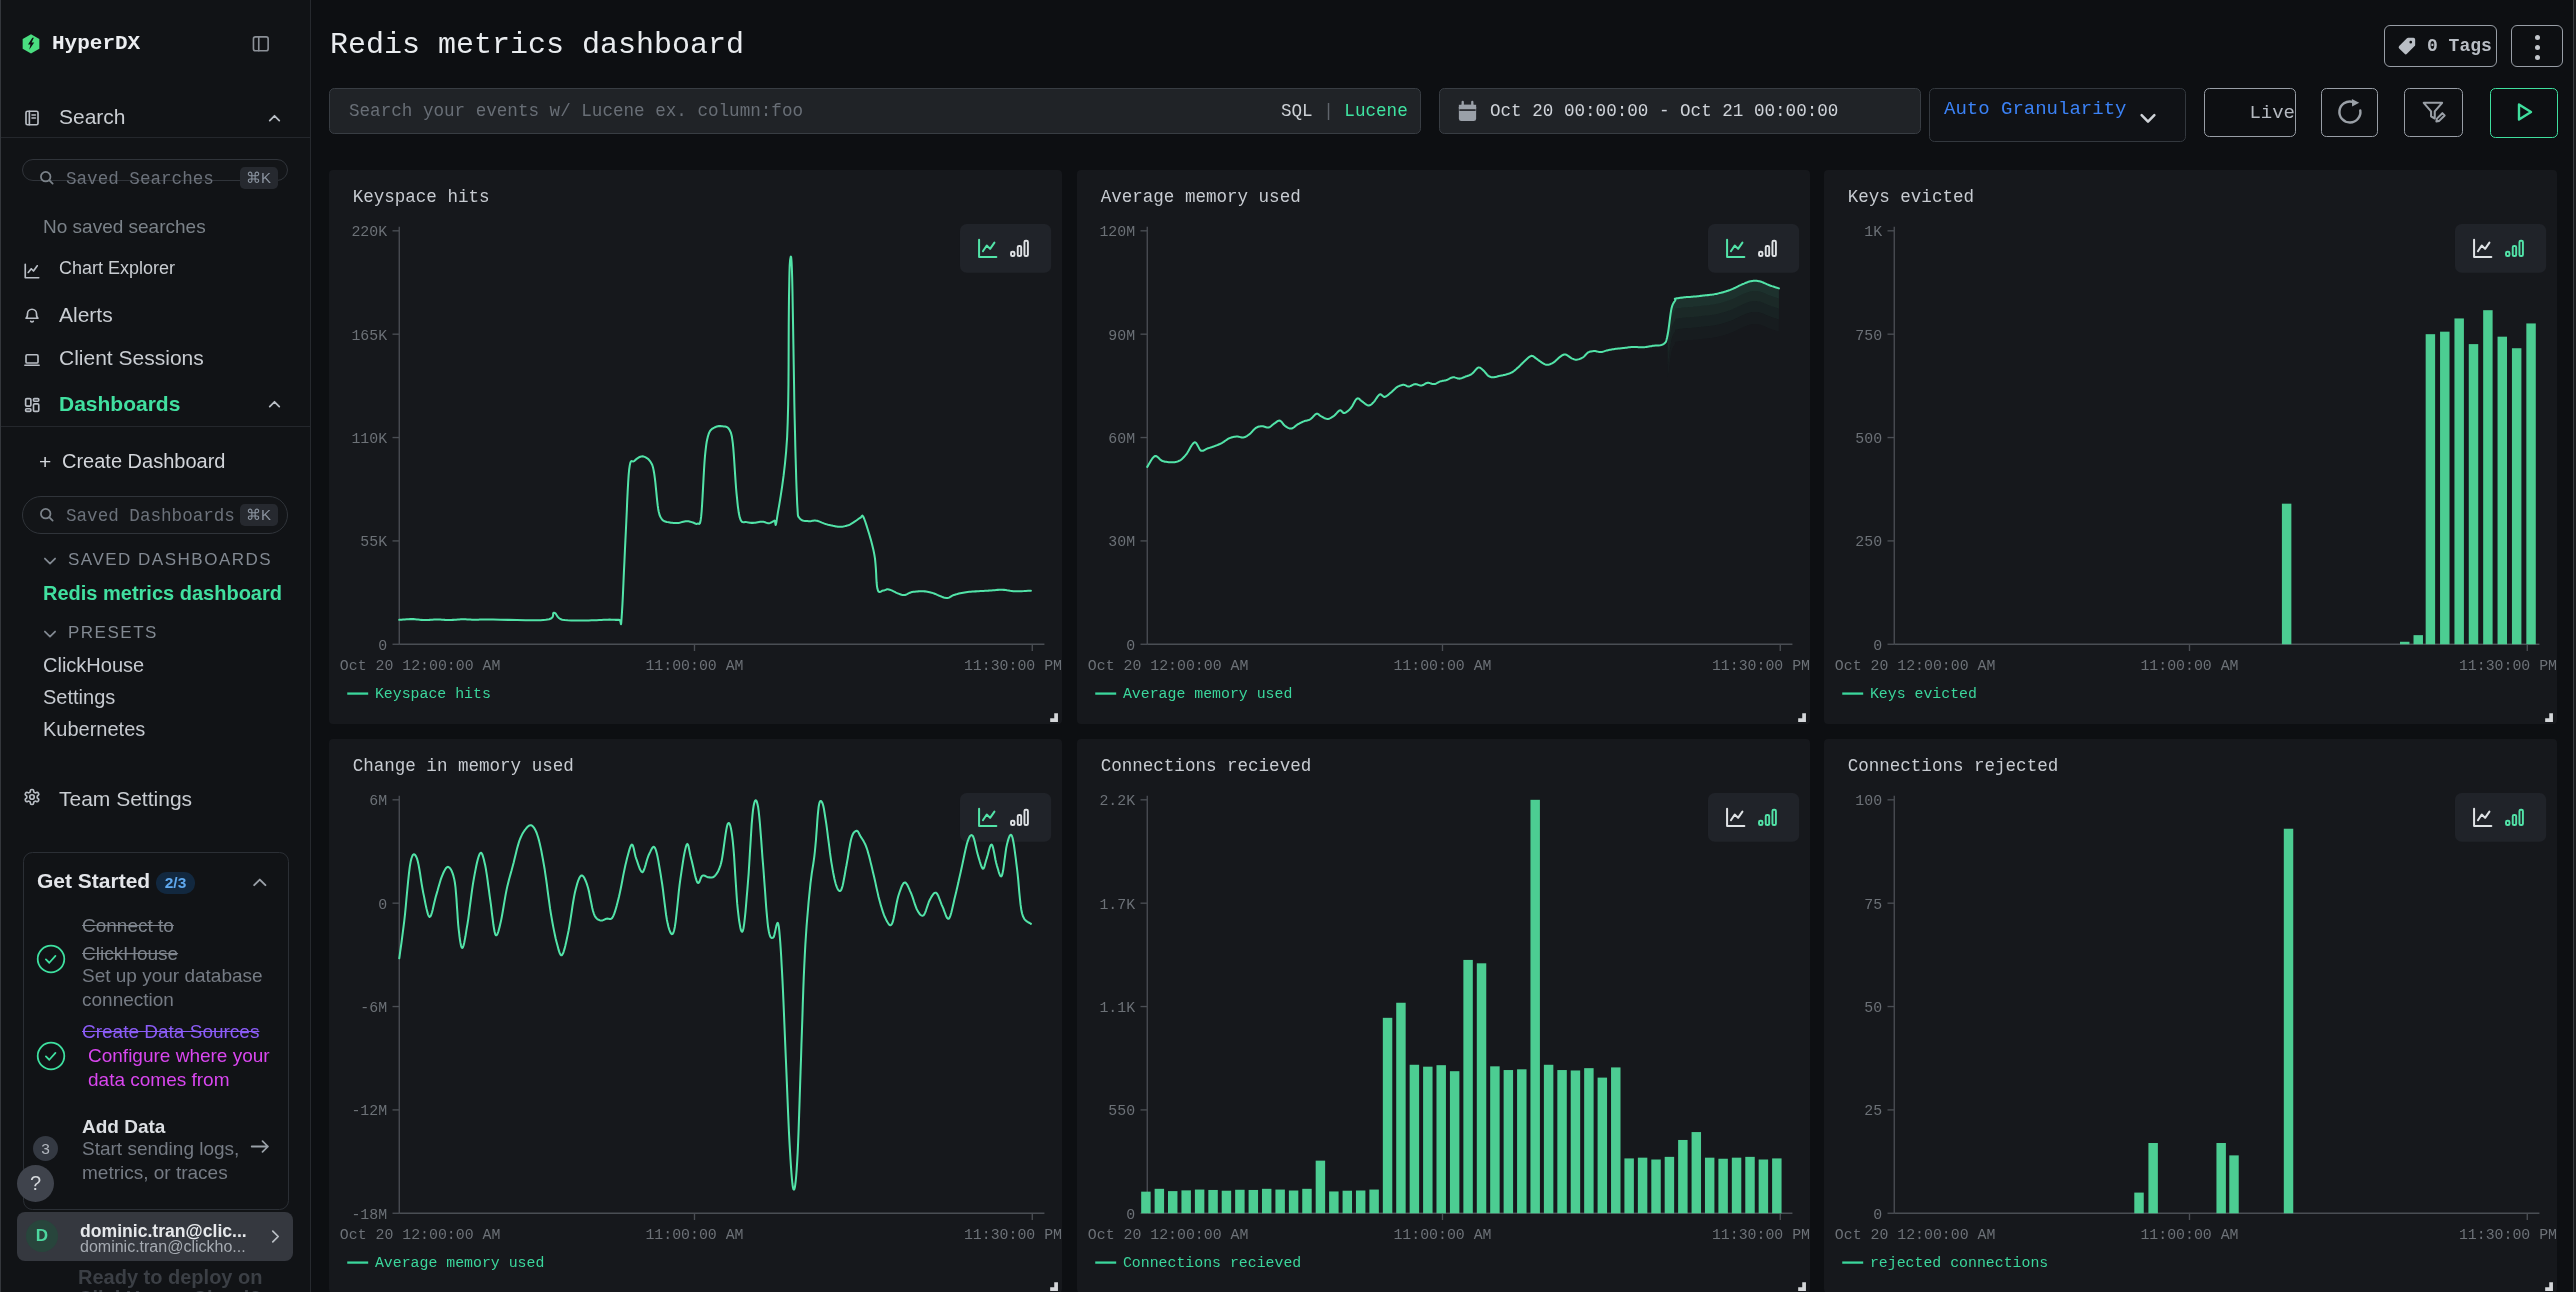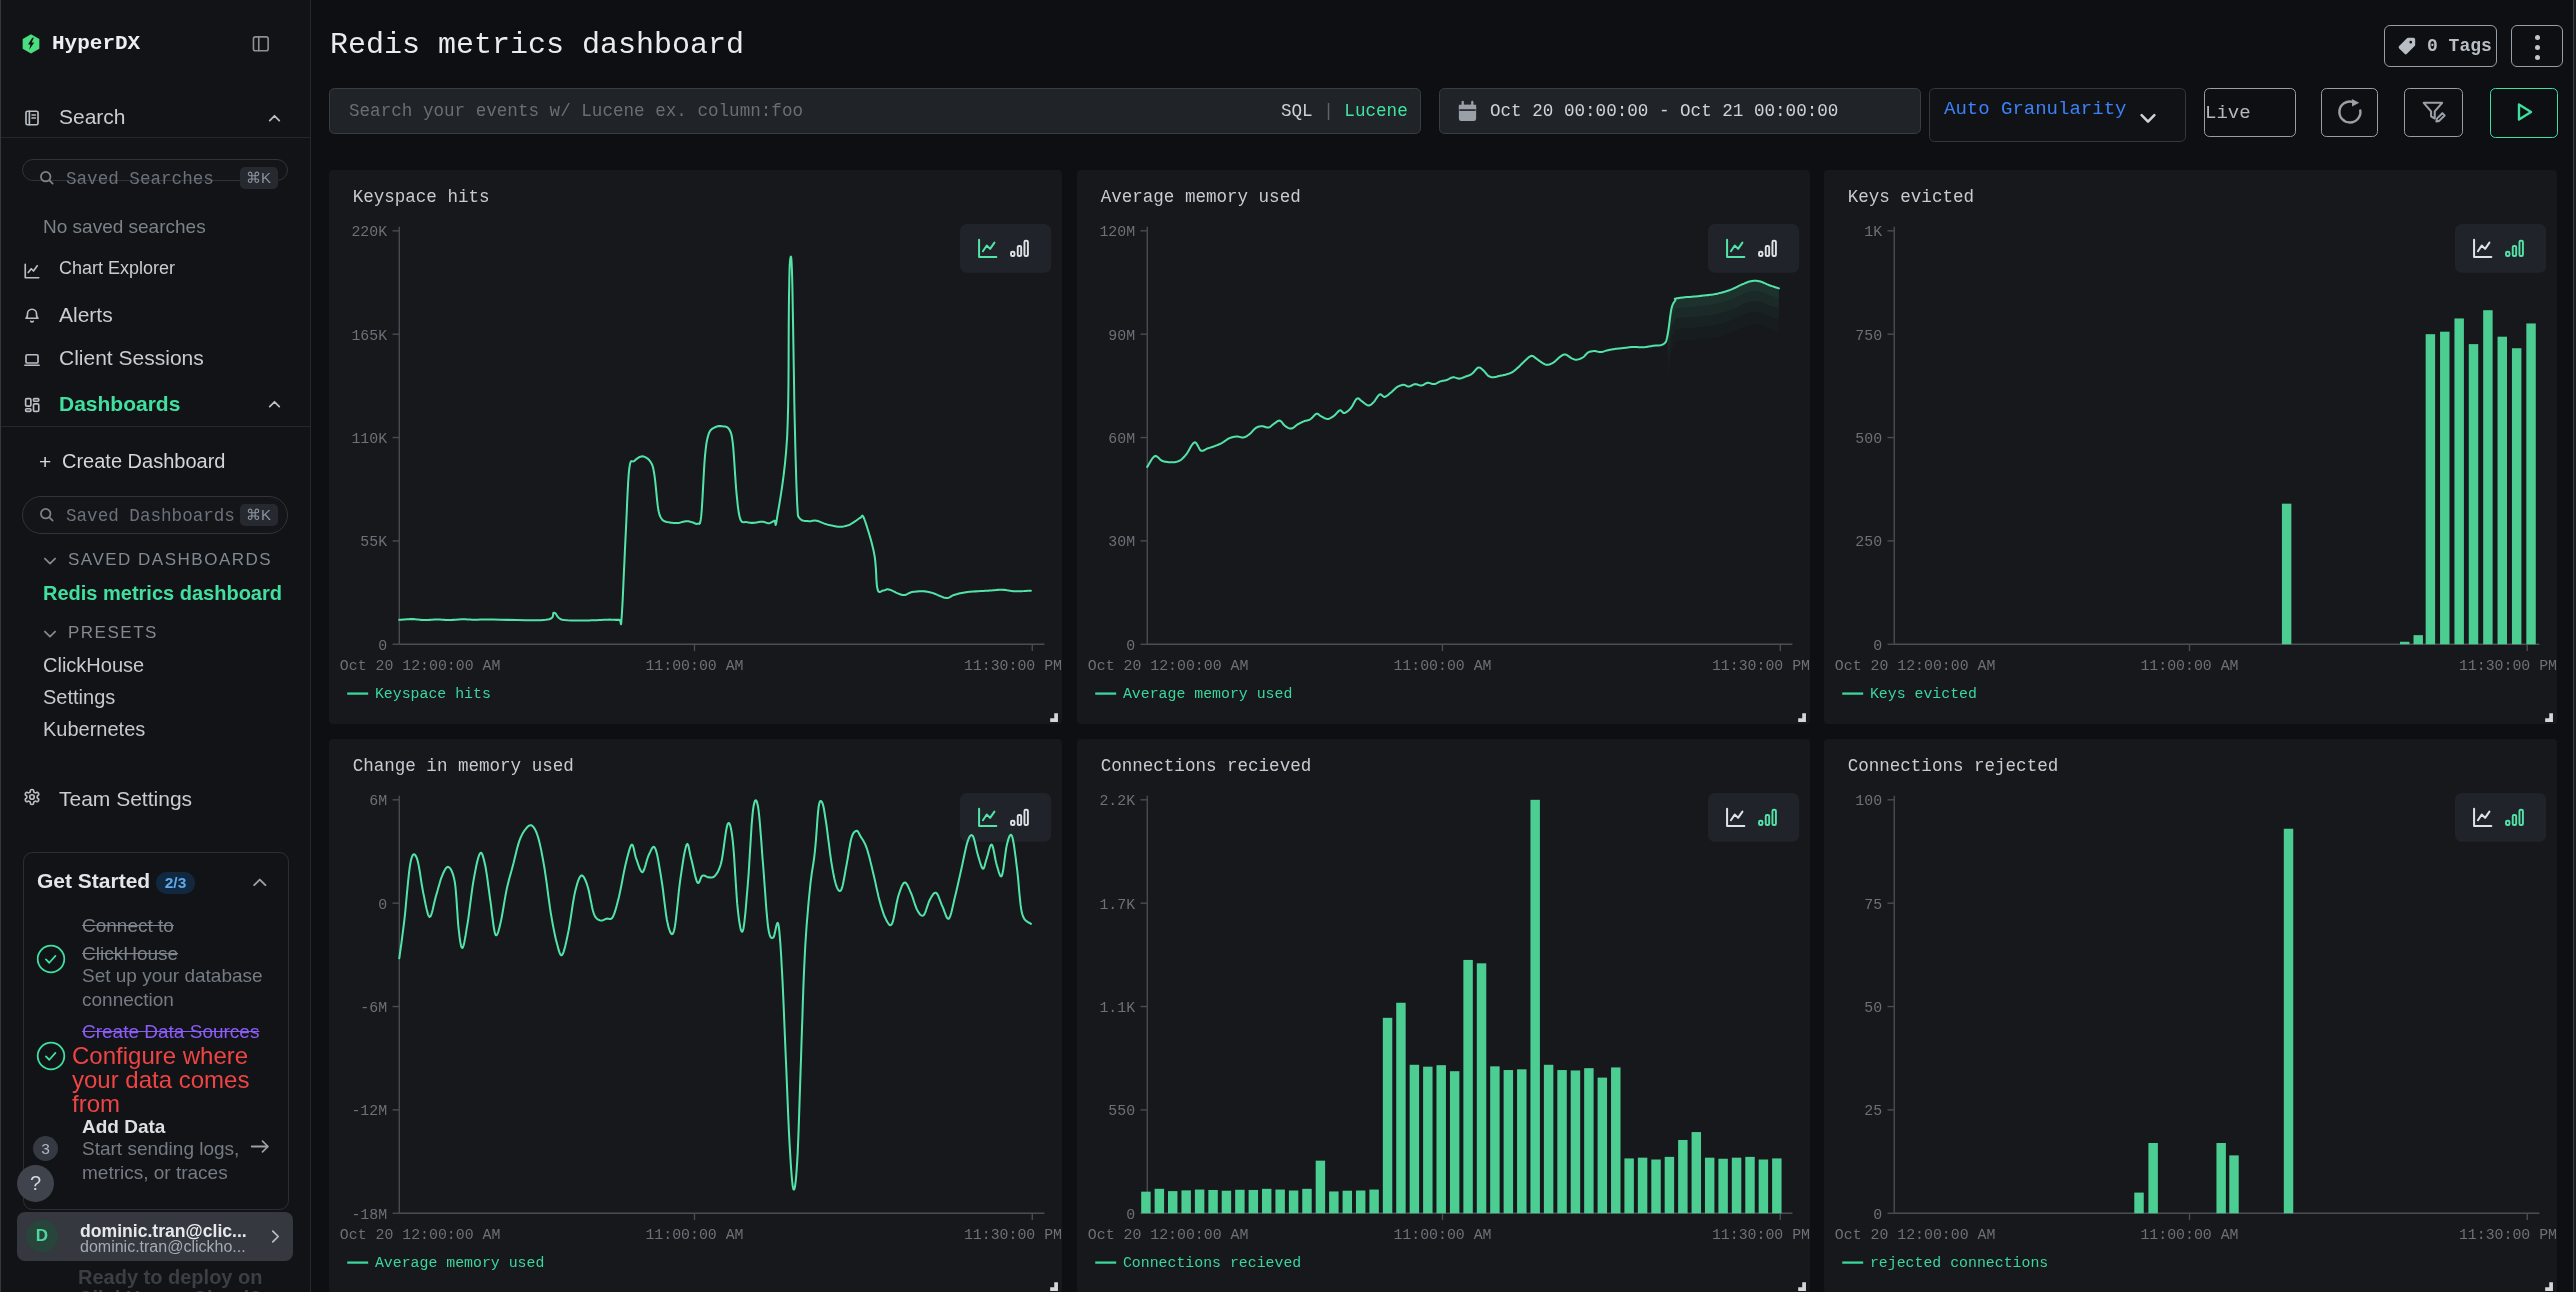--- a/index.html
+++ b/index.html
@@ -98,21 +98,21 @@
     <circle cx="22" cy="22" r="19.5" stroke="#3ee0a0" stroke-width="2.6"></circle>
     <path d="M14.5 22.5l5 5 9-10" stroke="#3ee0a0" stroke-width="2.6" stroke-linecap="round" stroke-linejoin="round"></path>
   </svg>
 <div class="abs" style="left:82px;top:912px;width:135px;font-size:19px;line-height:28px;color:#7e848d;text-decoration:line-through">Connect to ClickHouse</div>
 <div class="abs" style="left:82px;top:964px;width:196px;font-size:19px;line-height:24px;color:#757b84">Set up your database connection</div>
 <svg style="position:absolute;left:36px;top:1041px" width="30" height="30" viewBox="0 0 44 44" fill="none">
     <circle cx="22" cy="22" r="19.5" stroke="#3ee0a0" stroke-width="2.6"></circle>
     <path d="M14.5 22.5l5 5 9-10" stroke="#3ee0a0" stroke-width="2.6" stroke-linecap="round" stroke-linejoin="round"></path>
   </svg>
 <div class="abs" style="left:82px;top:1021px;width:203px;font-size:19px;color:#8b5cf6;text-decoration:line-through">Create Data Sources</div>
-<div class="abs" style="left:72px;top:1044px;width:196px;font-size:24px;line-height:24px;color:#ef4444">Configure where your data comes from</div>
+<div class="abs" style="left:88px;top:1044px;width:196px;font-size:19px;line-height:24px;color:#d946ef">Configure where your data comes from</div>
 <div class="abs" style="left:33px;top:1136px;width:25px;height:25px;border-radius:50%;background:#343942;text-align:center;line-height:25px;font-size:15.5px;color:#b3b8bf">3</div>
 <div class="abs" style="left:82px;top:1116px;font-size:19px;font-weight:bold;color:#dcdfe3">Add Data</div>
 <div class="abs" style="left:82px;top:1137px;width:169px;font-size:19px;line-height:23.6px;color:#757b84">Start sending logs, metrics, or traces</div>
 <svg class="abs" style="left:249px;top:1137px" width="23" height="19" viewBox="0 0 34 28" fill="none" stroke="#9aa1a8" stroke-width="2.6" stroke-linecap="round" stroke-linejoin="round">
     <path d="M4 14h24M20 6l8 8-8 8"></path>
   </svg>
 <div class="abs" style="left:17px;top:1165px;width:37px;height:37px;border-radius:50%;background:#3f434c;text-align:center;line-height:37px;font-size:20px;color:#d5d8dc;z-index:5">?</div>
 <div class="abs" style="left:17px;top:1212px;width:276px;height:49px;border-radius:8px;background:#35383f;z-index:4">
 <div class="abs" style="left:8.8px;top:8px;width:32px;height:32px;border-radius:50%;background:#28453c;text-align:center;line-height:32px;font-size:17px;font-weight:bold;color:#4cd79f">D</div>
 <div class="abs" style="left:63px;top:9px;font-size:17.6px;font-weight:bold;color:#e6e8eb">dominic.tran@clic...</div>
@@ -142,21 +142,21 @@
     <rect x="3" y="5" width="18" height="17" rx="2.5"></rect>
     <rect x="3" y="5" width="18" height="4.5" fill="#9aa0a8"></rect>
     <line x1="3.5" y1="10.5" x2="20.5" y2="10.5" stroke="#16181c" stroke-width="1.6"></line>
   </svg>
 <div class="abs mono" style="left:1490px;top:101px;font-size:17.6px;color:#ced2d8">Oct 20 00:00:00 - Oct 21 00:00:00</div>
 <div class="abs" style="left:1929px;top:88px;width:257px;height:54px;background:#101216;border:1.4px solid #33383e;border-radius:5.4px"></div>
 <div class="abs mono" style="left:1944px;top:98px;font-size:19px;color:#3b82f6">Auto Granularity</div>
 <svg style="position:absolute;left:2138px;top:107px" width="20" height="20" viewBox="0 0 22 22" fill="none" stroke="#cfd3d8" stroke-width="2.8" stroke-linecap="round" stroke-linejoin="round">
     <path d="M4 9l7 7 7-7"></path>
   </svg>
-<div class="abs" style="left:2204px;top:88px;width:92px;height:49px;border:1.4px solid #989ea6;border-radius:5.4px;text-align:left;line-height:48px"><span class="mono" style="font-size:19px;color:#b4b9c0">Live</span></div>
+<div class="abs" style="left:2204px;top:88px;width:92px;height:49px;border:1.4px solid #989ea6;border-radius:5.4px;text-align:right;line-height:48px"><span class="mono" style="font-size:19px;color:#b4b9c0">Live</span></div>
 <div class="abs" style="left:2321px;top:88px;width:57px;height:49px;border:1.4px solid #989ea6;border-radius:5.4px"></div>
 <svg style="position:absolute;left:2336px;top:98px" width="28" height="28" viewBox="0 0 24 24" fill="none" stroke="#9aa0a7" stroke-width="2.1" stroke-linecap="round">
     <path d="M14.2 3.3 A9 9 0 1 0 20.8 10.6"></path>
     <polygon points="13.6,0.8 19.9,4.1 13.8,7.3" fill="#9aa0a7" stroke="none"></polygon>
   </svg>
 <div class="abs" style="left:2404px;top:88px;width:59px;height:49px;border:1.4px solid #989ea6;border-radius:5.4px"></div>
 <svg style="position:absolute;left:2421px;top:99px" width="26" height="26" viewBox="0 0 24 24" fill="none" stroke="#9aa0a7" stroke-width="1.9" stroke-linecap="round" stroke-linejoin="round">
     <path d="M2.5 3.5h17l-6.8 8V18l-3.4-2v-4.5z"></path>
     <path d="M14.2 20.7l.5-2.6 5-5 2.1 2.1-5 5z"></path>
   </svg>

